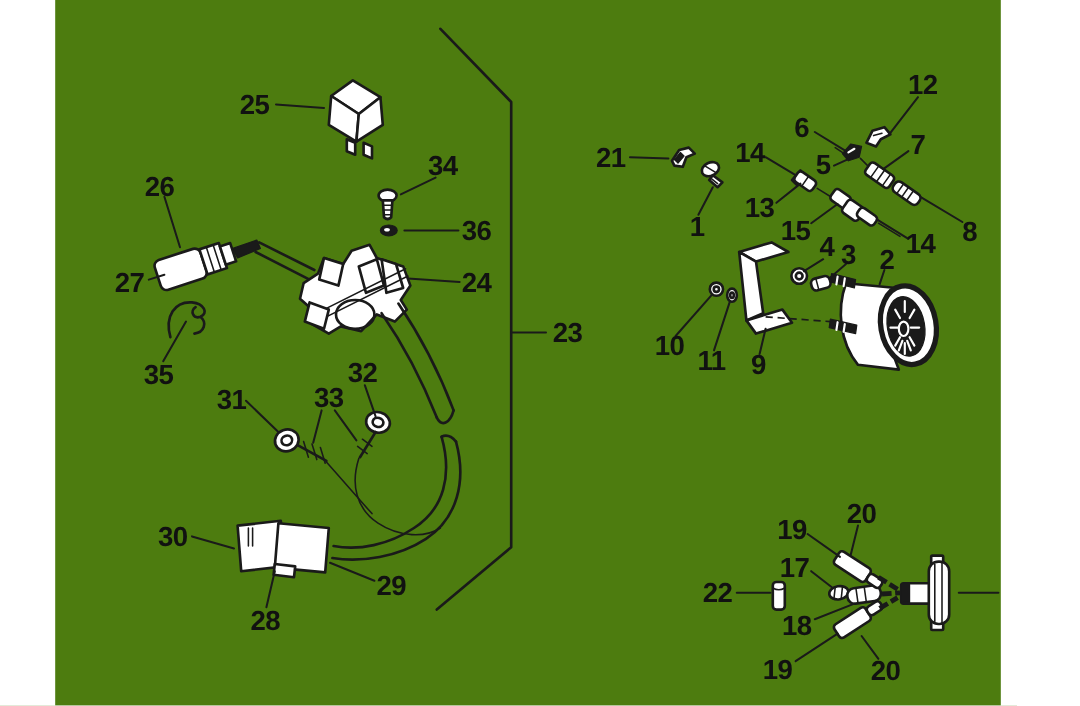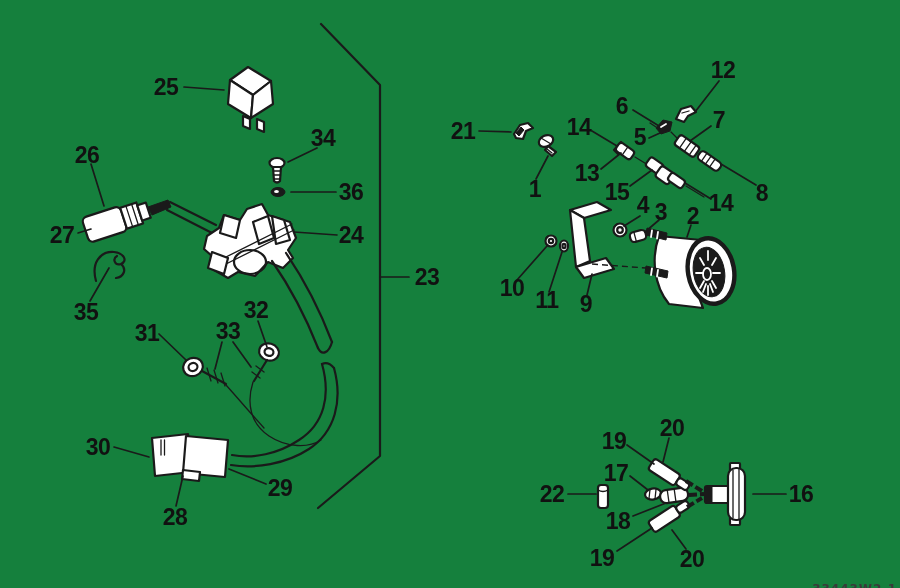--- a/index.html
+++ b/index.html
@@ -1,16 +1,16 @@
 <!DOCTYPE html>
 <html><head>
 <meta charset="utf-8">
 <style>
   html,body{margin:0;padding:0;background:#ffffff;}
-  .stage{position:relative;width:900px;height:588px;background:#15803d;overflow:hidden;}
+  .stage{position:relative;width:788px;height:588px;background:#4d7c0f;overflow:hidden;margin-left:46px;}
   svg{display:block}
   .ln{fill:none;stroke:#1a1a1a;stroke-width:2.2;stroke-linecap:round;stroke-linejoin:round;}
   .fw{fill:#ffffff;stroke:#1a1a1a;stroke-width:2.2;stroke-linejoin:round;}
   .fb{fill:#1a1a1a;stroke:#1a1a1a;stroke-width:1;stroke-linejoin:round;}
   .thin{stroke-width:1.3;}
   .wt{fill:none;stroke:#ffffff;stroke-width:1.8;stroke-linecap:round;}
   .ldr{fill:none;stroke:#1a1a1a;stroke-width:1.7;stroke-linecap:round;}
   .dash{fill:none;stroke:#1a1a1a;stroke-width:1.4;stroke-dasharray:6 4;}
   .wire{fill:none;stroke:#1a1a1a;stroke-width:4;stroke-dasharray:8 3;stroke-linecap:butt;}
   .bezel{stroke-width:4.4;}

